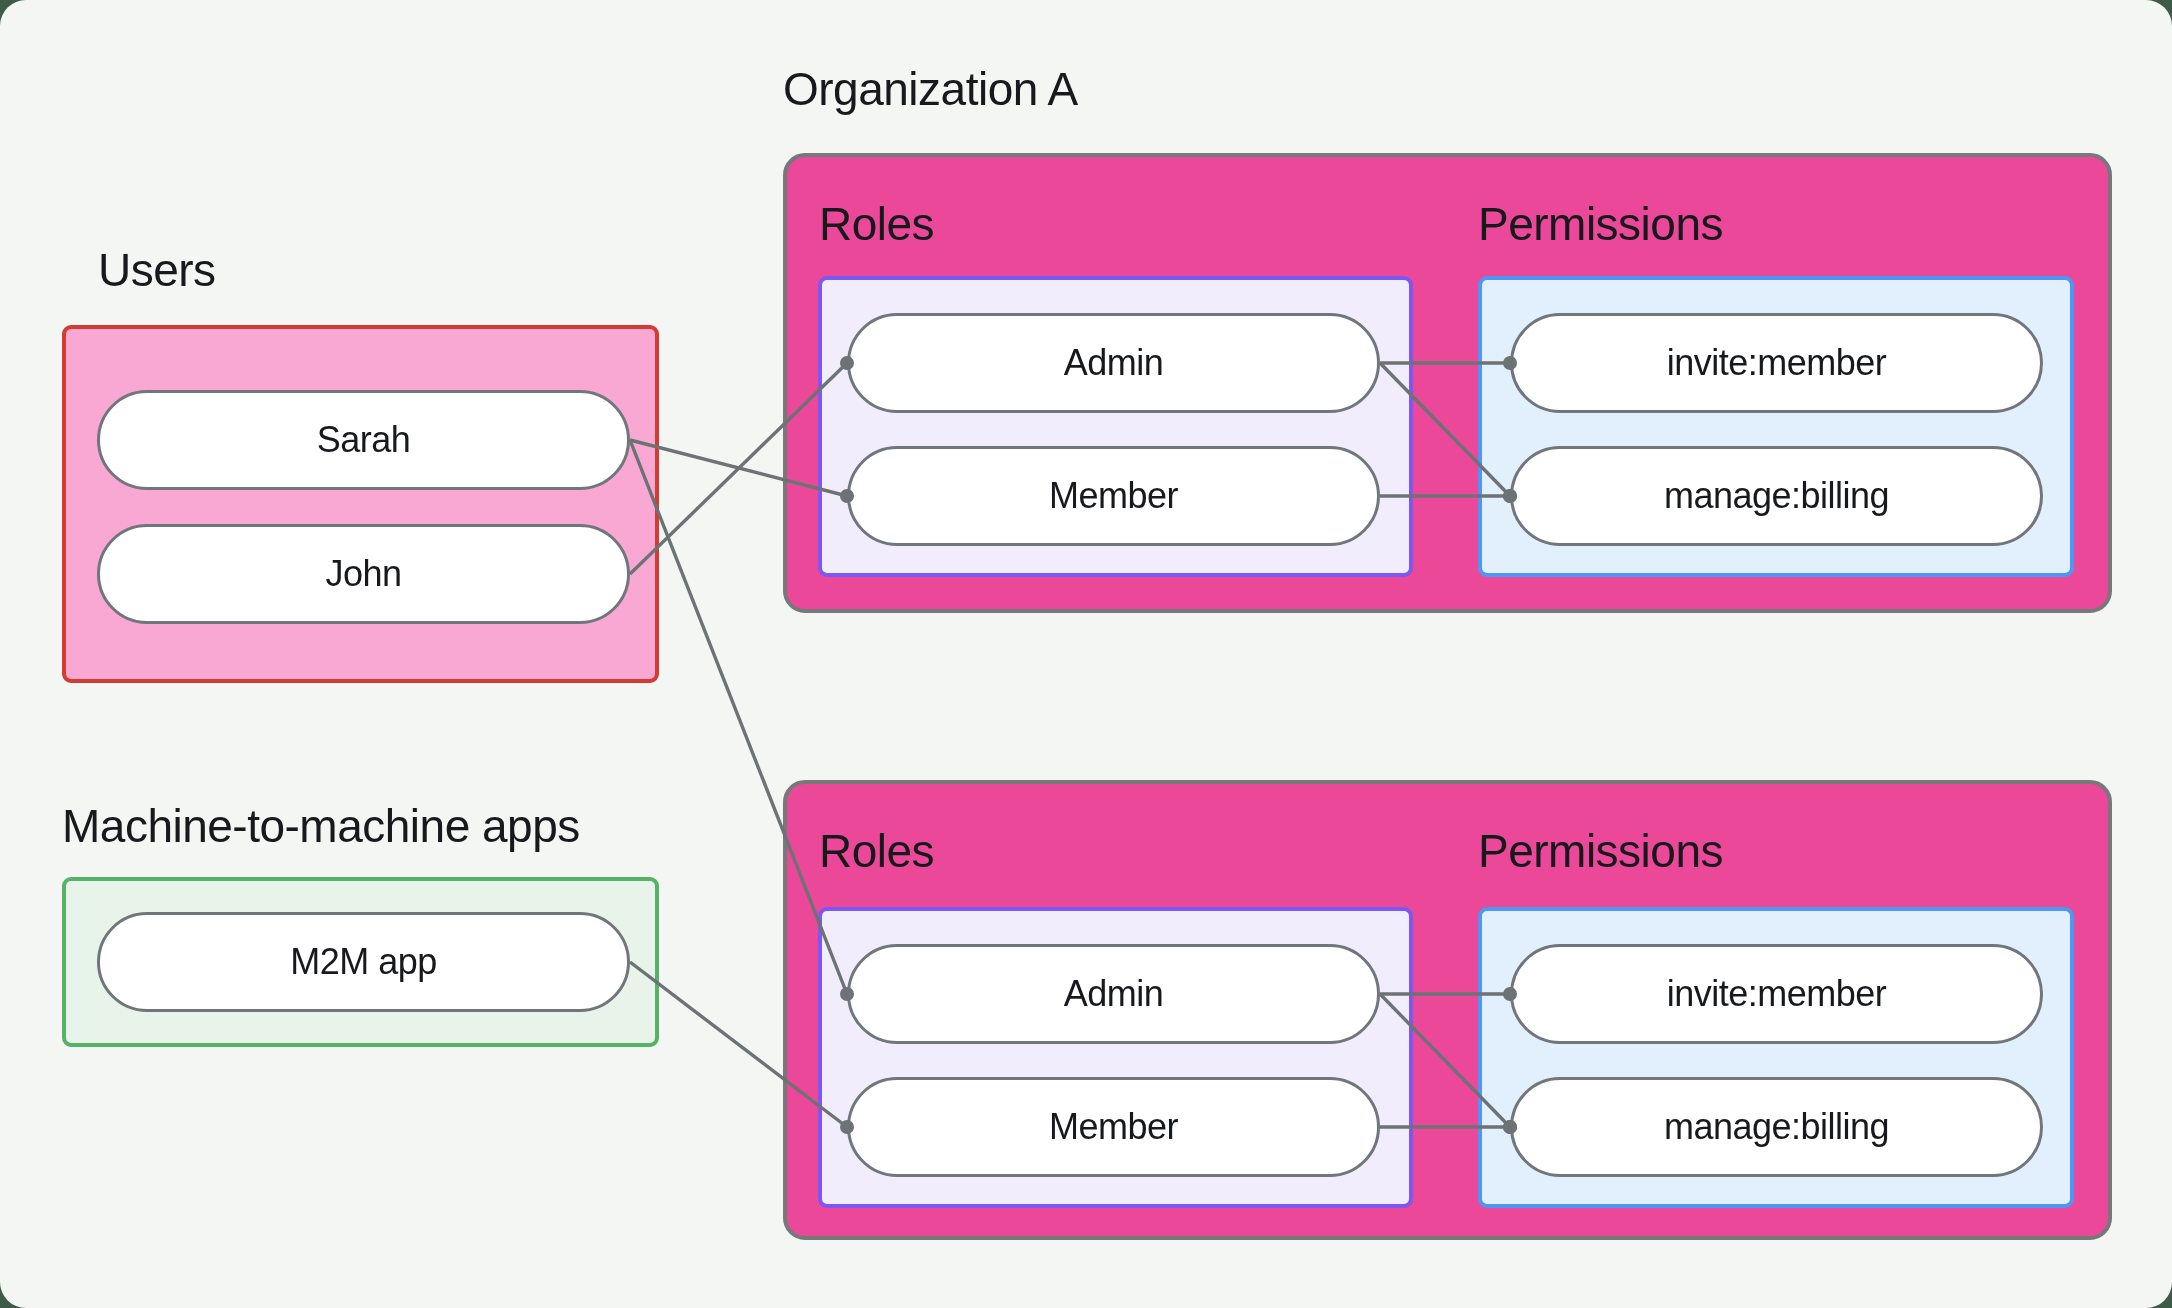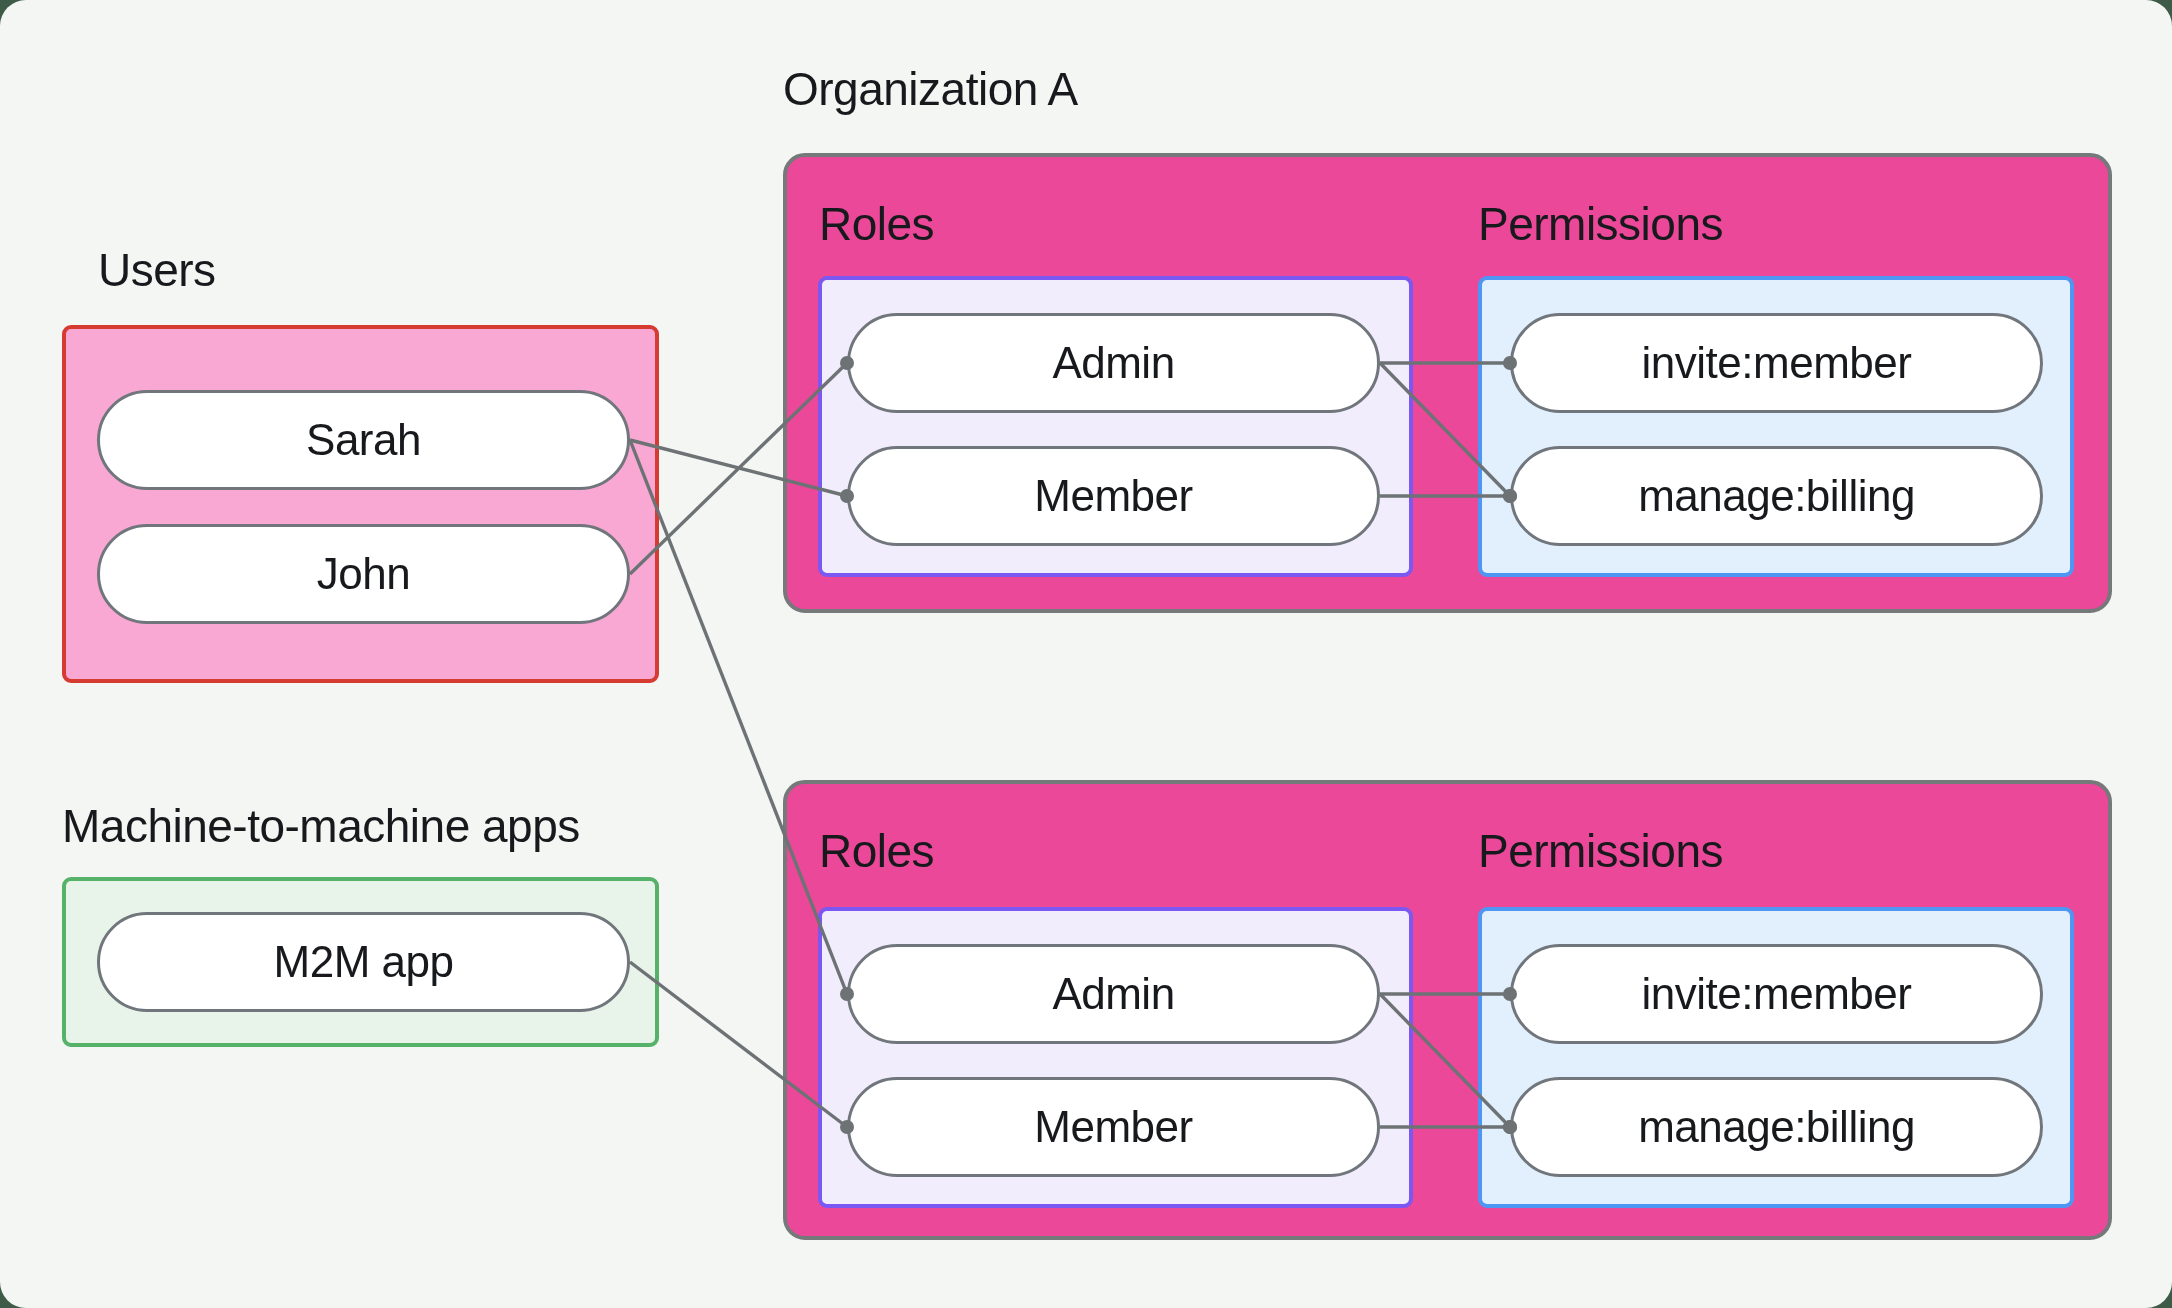--- a/index.html
+++ b/index.html
@@ -39,21 +39,21 @@
   .pill {
     position: absolute;
     width: 533px;
     height: 100px;
     background: #ffffff;
     border: 3px solid #70767b;
     border-radius: 50px;
     display: flex;
     align-items: center;
     justify-content: center;
-    font-size: 44px;
+    font-size: 36px;
     letter-spacing: -0.5px;
     color: #17191c;
     white-space: nowrap;
   }
   #connectors {
     position: absolute;
     left: 0; top: 0;
     z-index: 10;
     pointer-events: none;
   }

